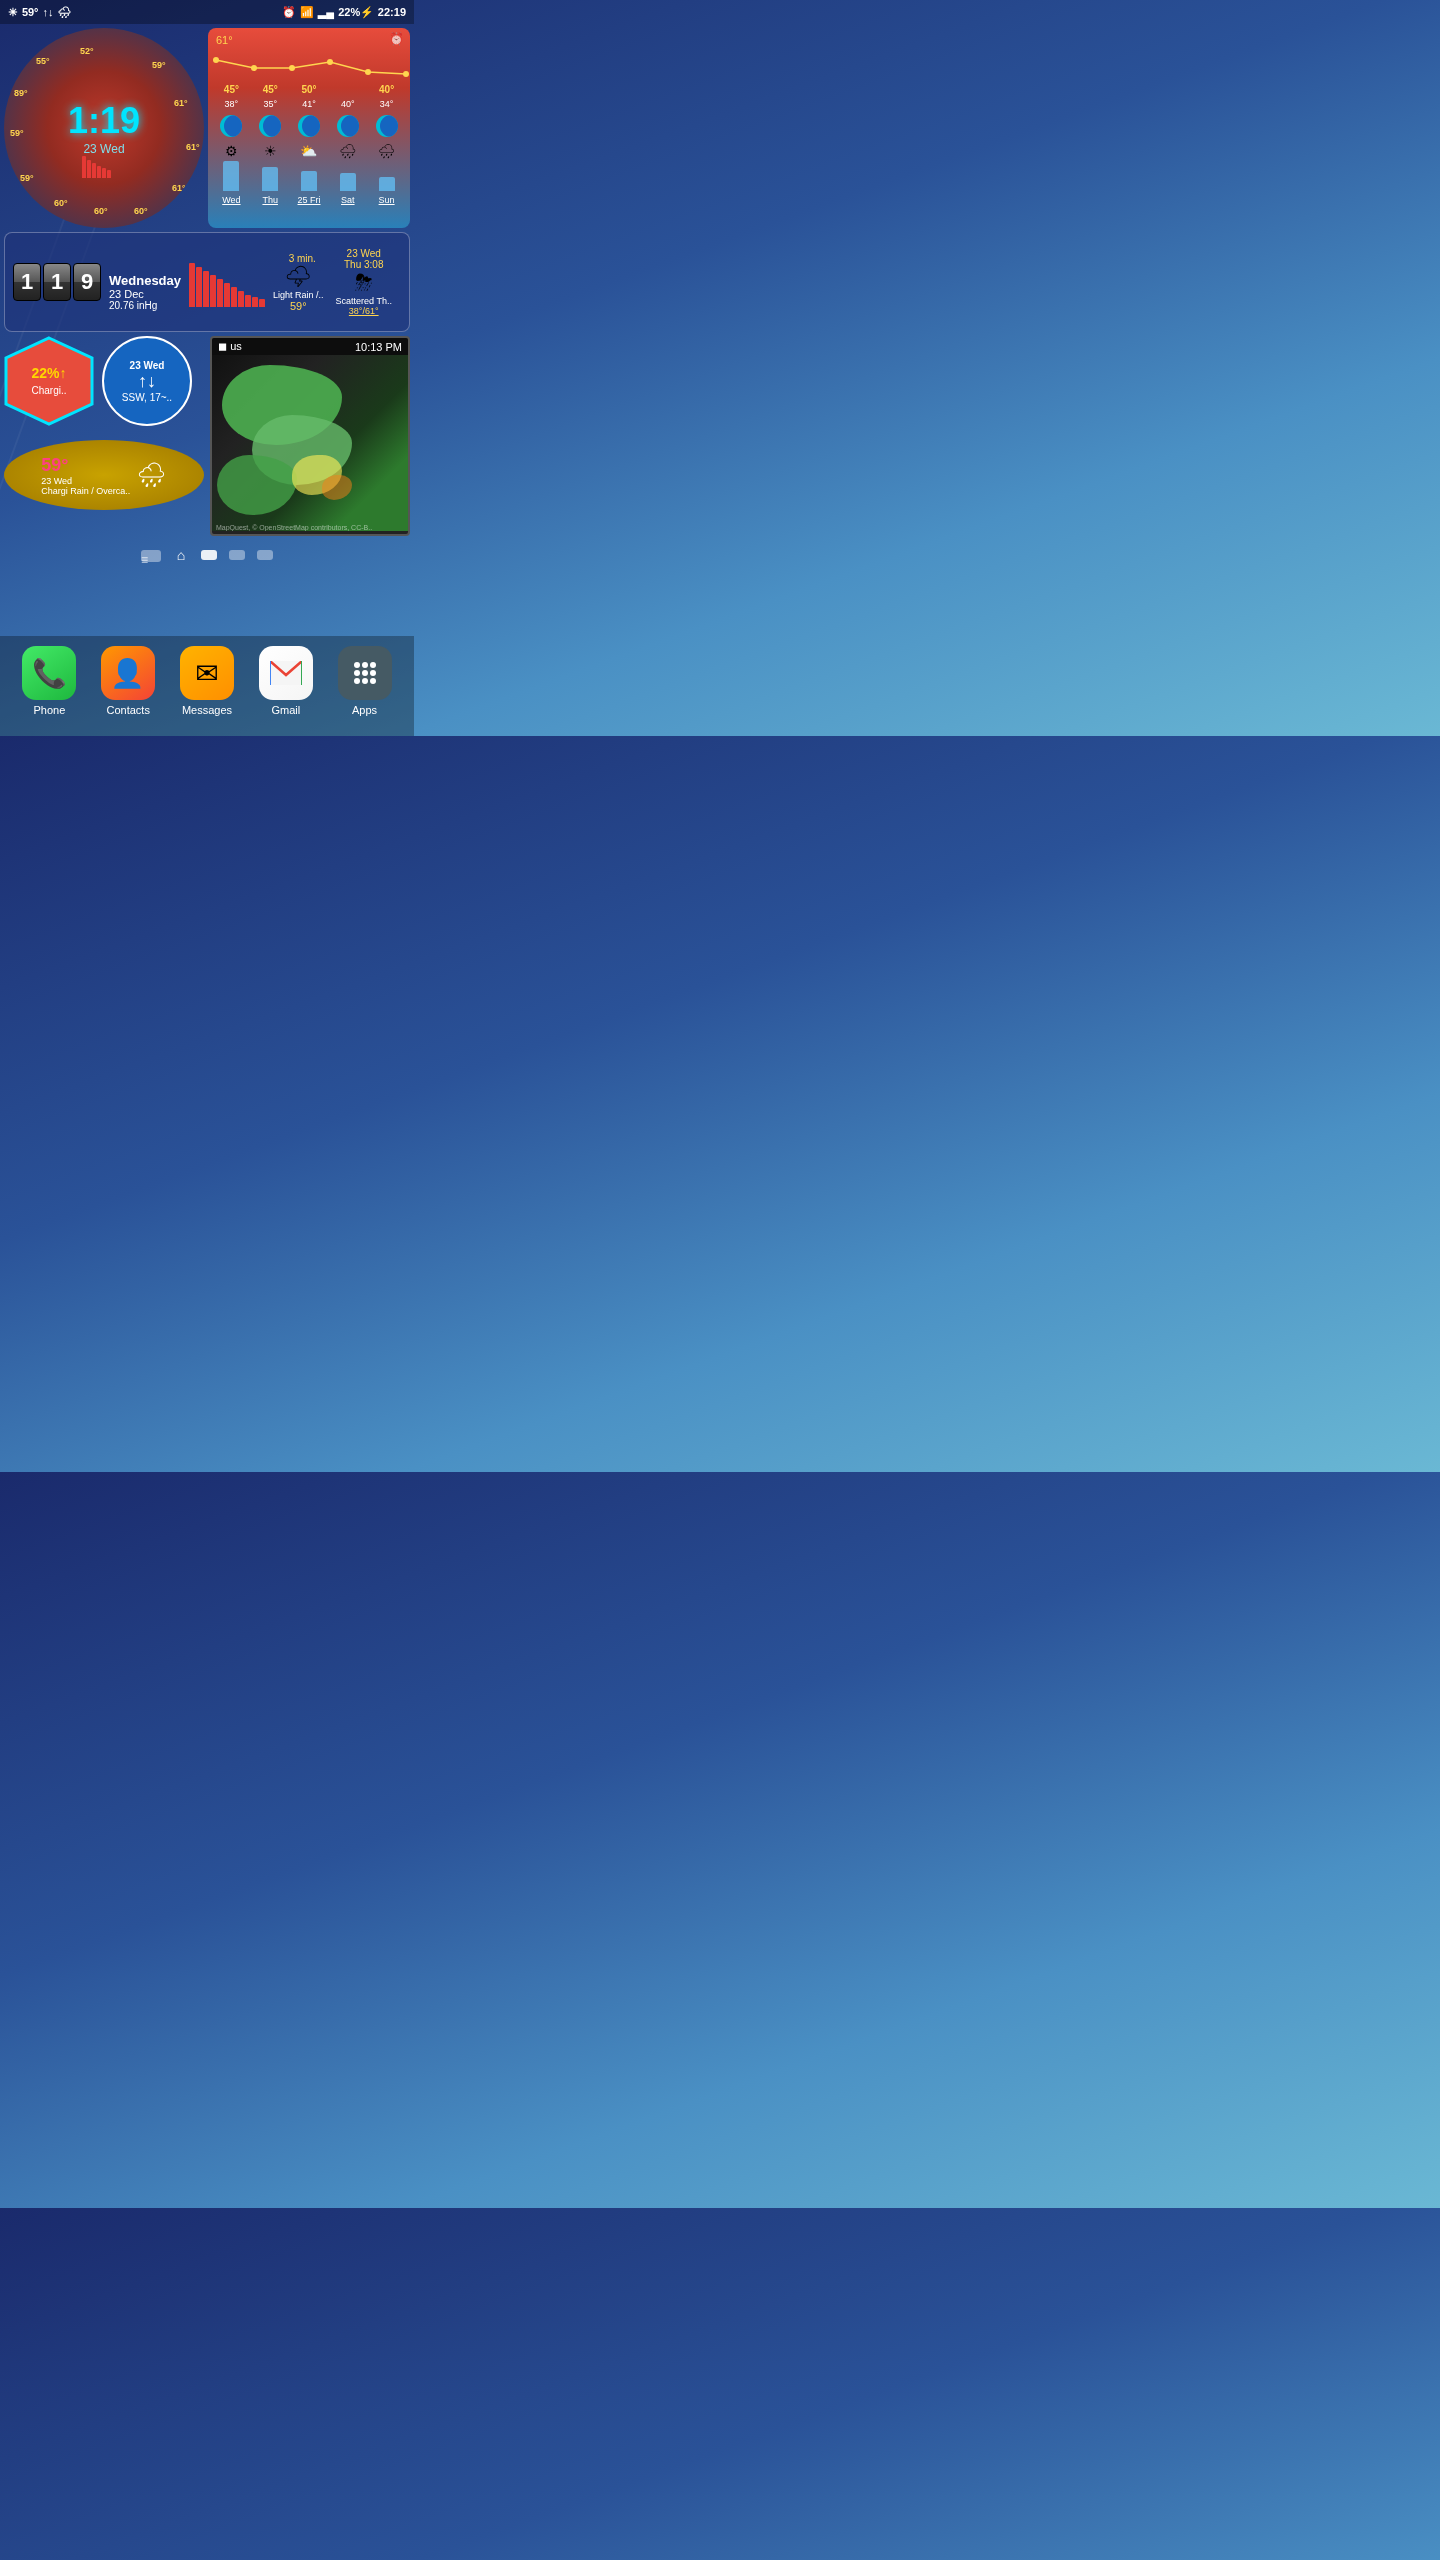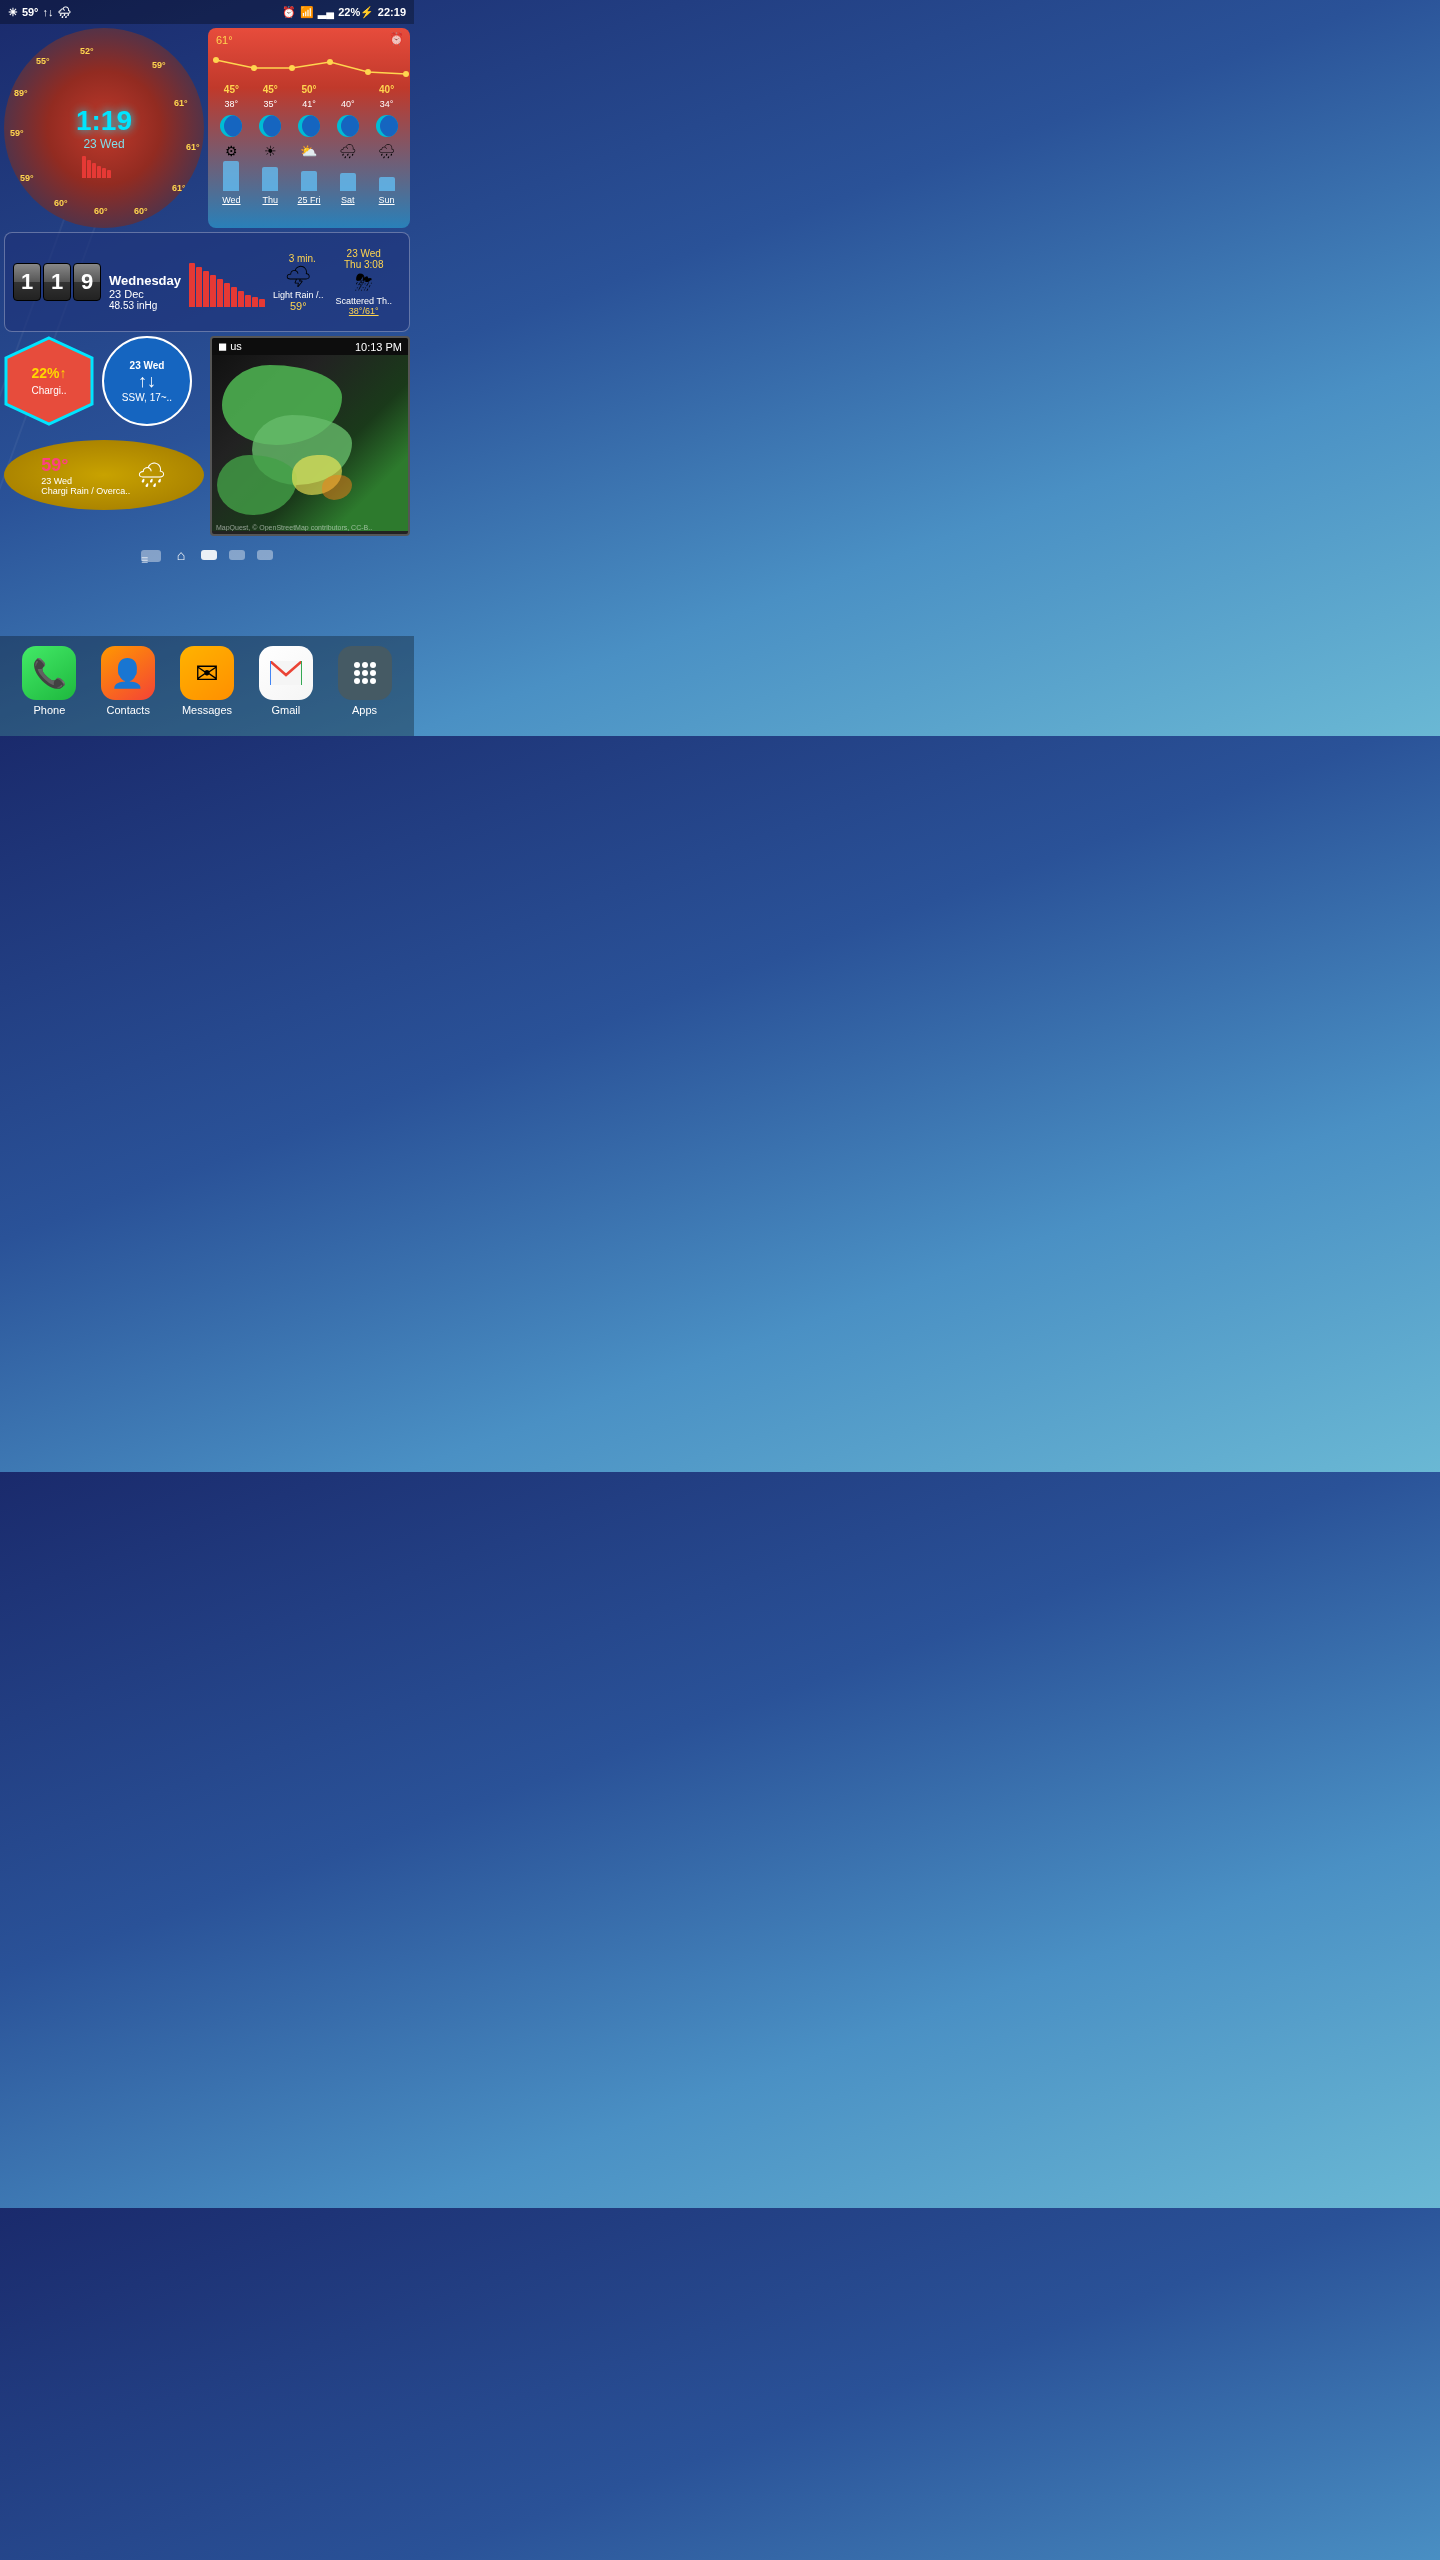--- a/index.html
+++ b/index.html
@@ -40,21 +40,21 @@
       overflow: hidden;
       display: flex;
       align-items: center;
       justify-content: center;
     }
     .circle-center {
       text-align: center;
       color: #00e5ff;
     }
     .circle-time {
-      font-size: 28px;
+      font-size: 36px;
       font-weight: bold;
       color: #00e5ff;
       text-shadow: 0 0 10px #00e5ff;
     }
     .circle-date {
       font-size: 12px;
       color: #80deea;
     }
     .circle-temp-item {
       position: absolute;
@@ -520,21 +520,21 @@
 
 <div class="flipclock-widget">
   <div class="flip-time">
     <div class="flip-digit">1</div>
     <div class="flip-digit">1</div>
     <div class="flip-digit">9</div>
   </div>
   <div class="flip-info">
     <div class="flip-date">Wednesday</div>
     <div class="flip-date2">23 Dec</div>
-    <div class="flip-pressure">48.53 inHg</div>
+    <div class="flip-pressure">20.76 inHg</div>
   </div>
   <div class="flip-bars">
     <div class="flip-bar" style="height:44px;"></div>
     <div class="flip-bar" style="height:40px;"></div>
     <div class="flip-bar" style="height:36px;"></div>
     <div class="flip-bar" style="height:32px;"></div>
     <div class="flip-bar" style="height:28px;"></div>
     <div class="flip-bar" style="height:24px;"></div>
     <div class="flip-bar" style="height:20px;"></div>
     <div class="flip-bar" style="height:16px;"></div>

